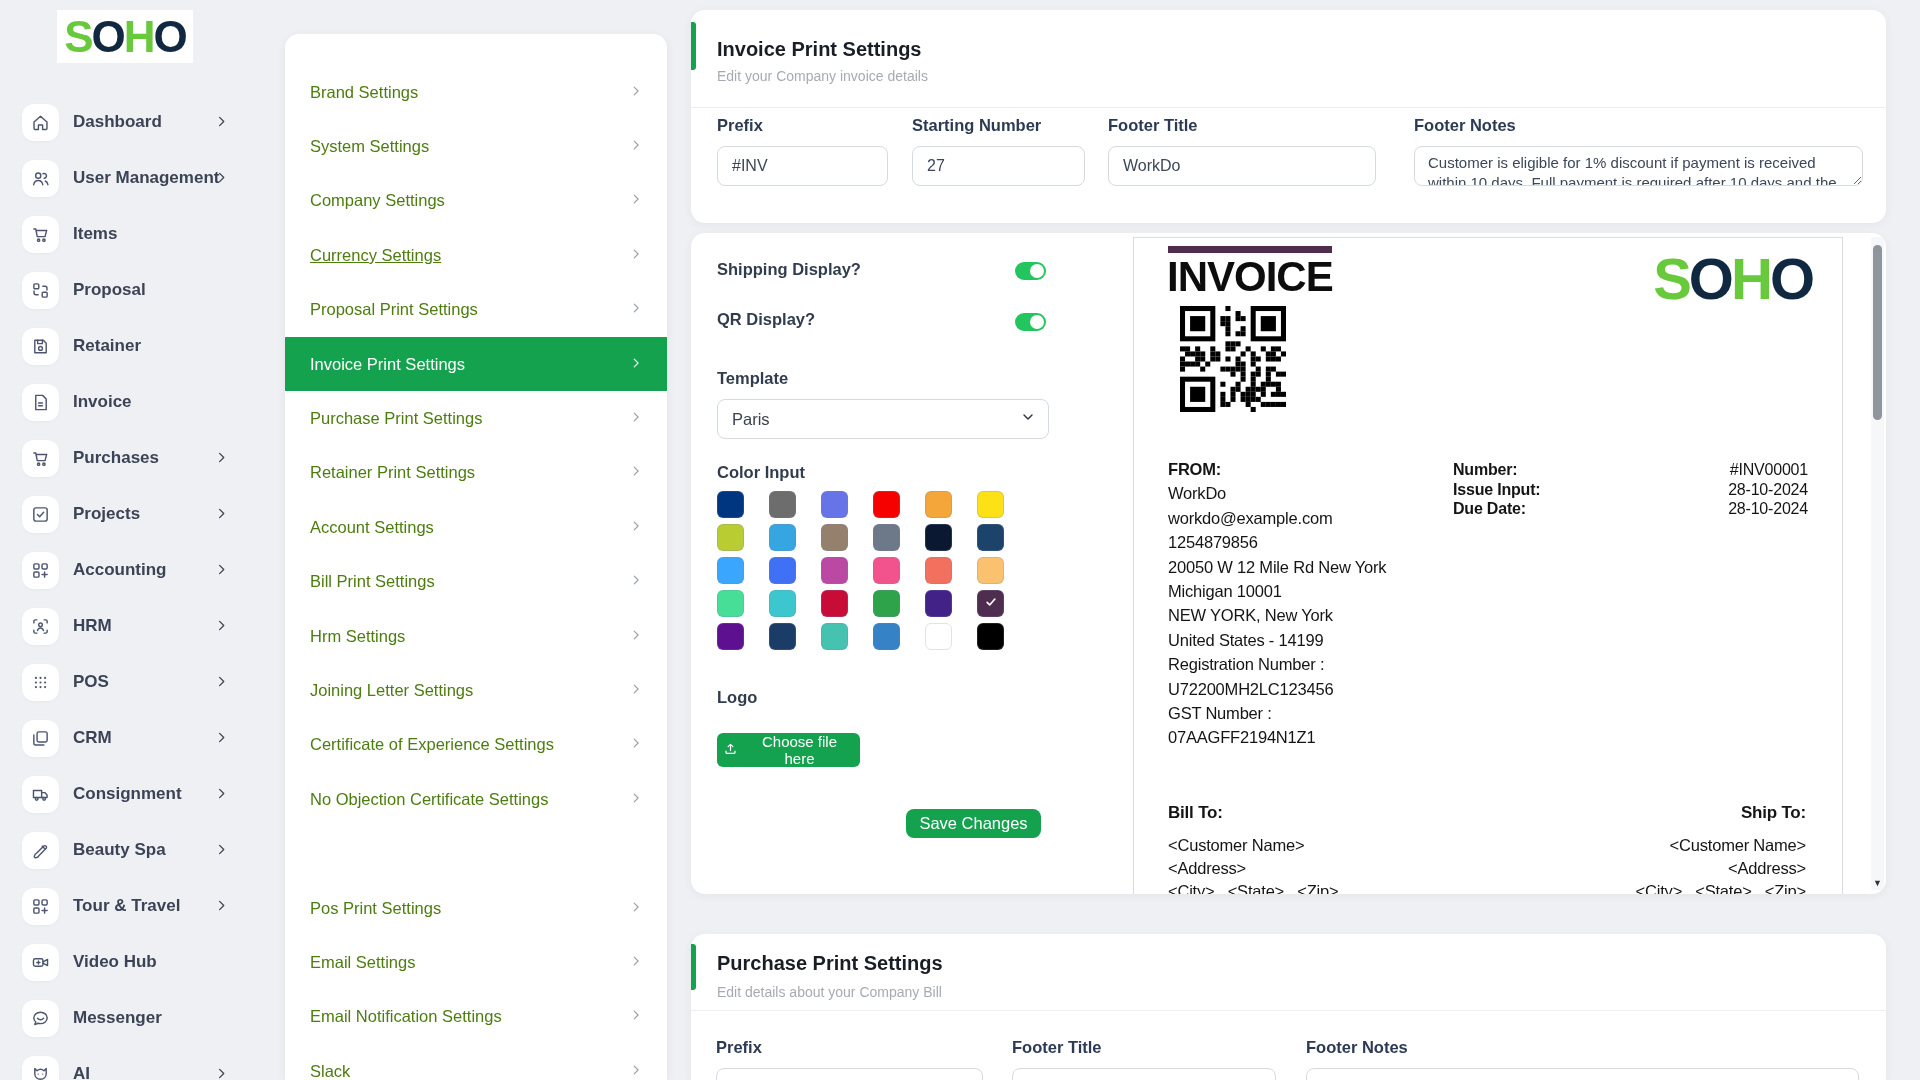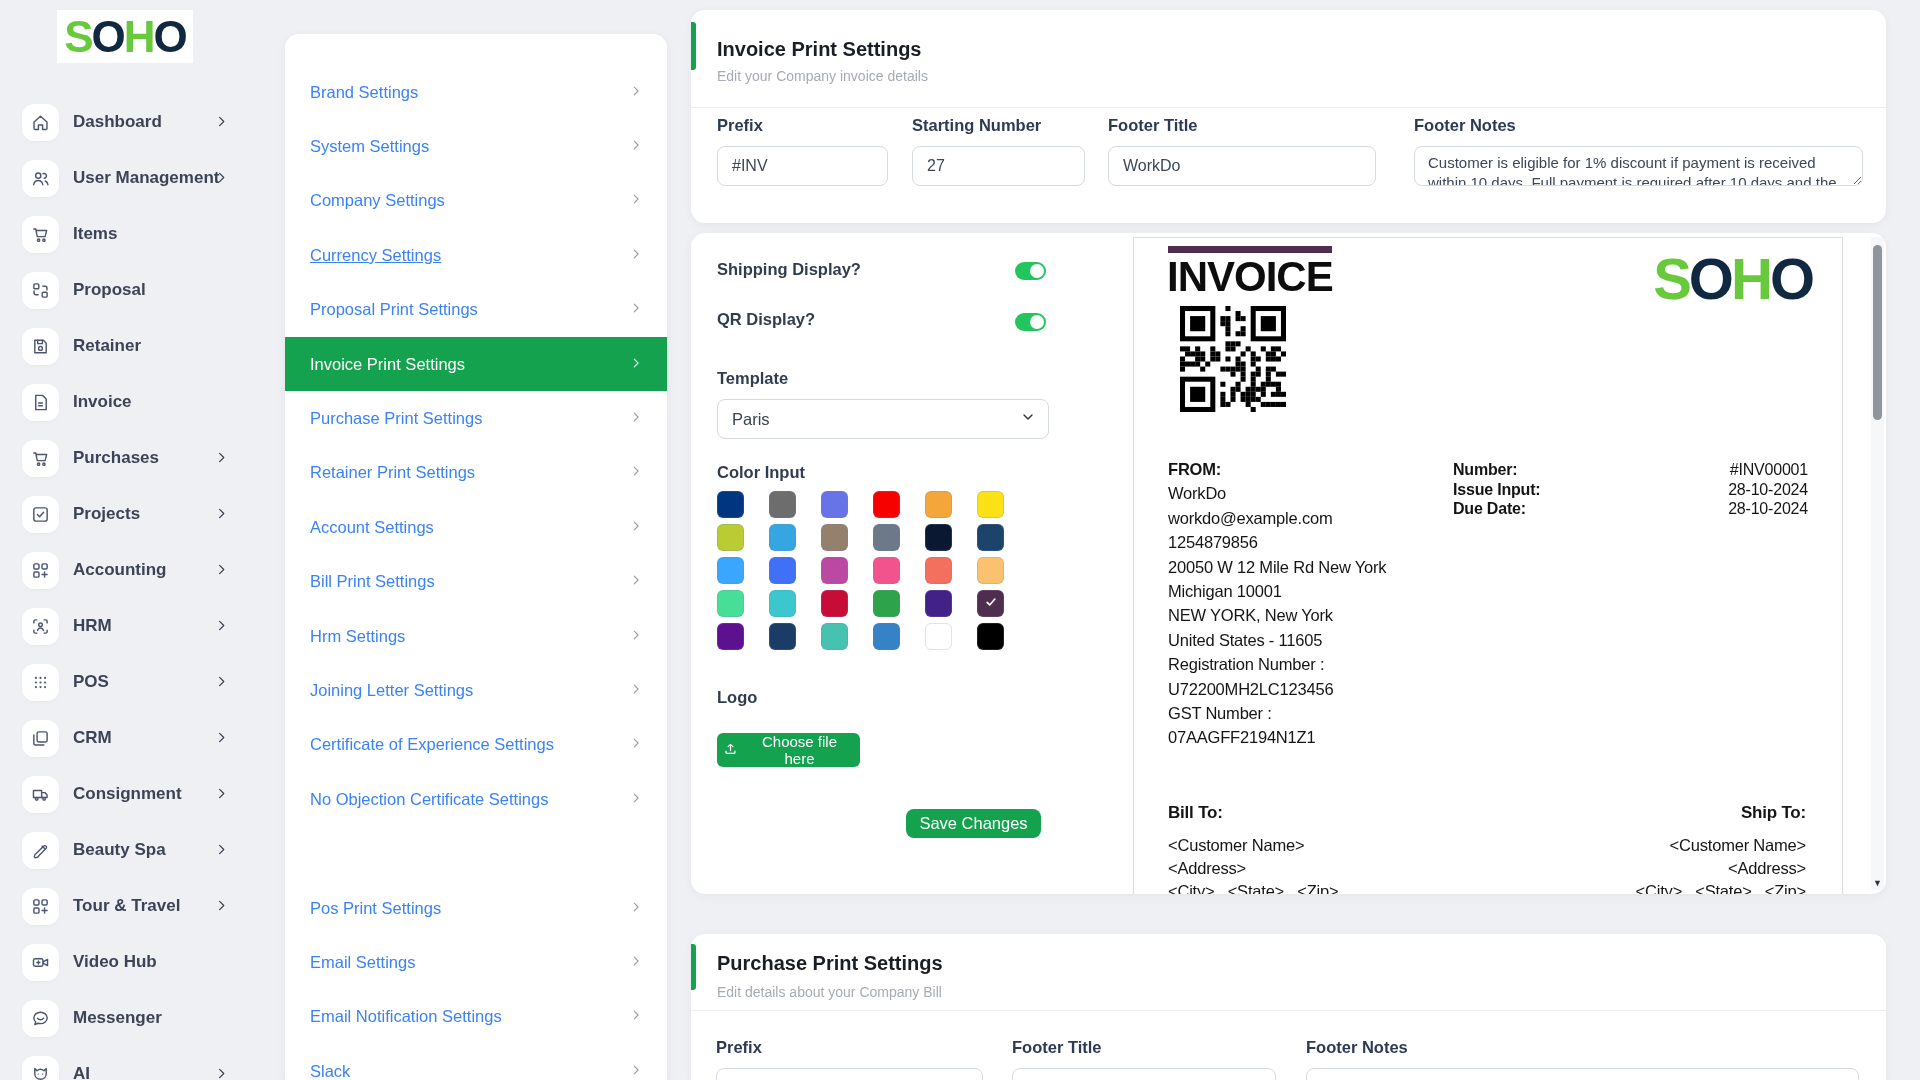--- a/index.html
+++ b/index.html
@@ -24,21 +24,21 @@
     color:#4d5670; box-shadow:0 1px 3px rgba(30,40,70,.04); }
   .side-tile svg { width:19px; height:19px; }
   .side-lbl { position:absolute; left:73px; font-size:17px; font-weight:600; color:#3b4456; white-space:nowrap; }
   .side-chev { position:absolute; left:214px; width:16px; height:16px; color:#3b4456; }
   .side-chev svg { width:15px; height:15px; }
 
   
   .settings-col { position:absolute; left:285px; top:34px; width:382px; height:1046px;
     background:#fff; border-radius:14px 14px 0 0; box-shadow:0 2px 10px rgba(25,35,60,.06); overflow:hidden; }
   .set-item { position:absolute; left:0; width:382px; display:flex; align-items:center;
-    padding-left:25px; font-size:16.5px; font-weight:500; color:#3b82f6; cursor:pointer; }
+    padding-left:25px; font-size:16.5px; font-weight:500; color:#4d7c0f; cursor:pointer; }
   .set-item .chev { position:absolute; right:24px; color:#9aa1ac; }
   .set-item .chev svg { width:14px; height:14px; }
   .set-item.active { background:#14a24e; color:#fff; }
   .set-item.active .chev { color:#eaf7ef; }
 
   
   .card { position:absolute; background:#fff; border-radius:14px; box-shadow:0 2px 10px rgba(25,35,60,.05); }
   .accent { position:absolute; left:0; width:5px; background:#14a24e; border-radius:0 3px 3px 0; }
   .card-title { position:absolute; left:26px; font-size:20px; font-weight:700; color:#191d24; }
   .card-sub { position:absolute; left:26px; font-size:14px; color:#a6abb3; }
@@ -674,21 +674,21 @@
           </svg></div>
       <div class="inv-logo" id="preview-logo"><span style="color: rgb(104, 201, 60);">S</span><span style="color: rgb(16, 41, 64);">O</span><span style="color: rgb(104, 201, 60);">H</span><span style="color: rgb(16, 41, 64);">O</span></div>
       <div class="inv-from" id="inv-from">
           <div class="hd">FROM:</div>
           <div>WorkDo</div>
           <div>workdo@example.com</div>
           <div>1254879856</div>
           <div>20050 W 12 Mile Rd New York</div>
           <div>Michigan 10001</div>
           <div>NEW YORK, New York</div>
-          <div>United States - 11605</div>
+          <div>United States - 14199</div>
           <div>Registration Number :</div>
           <div>U72200MH2LC123456</div>
           <div>GST Number :</div>
           <div>07AAGFF2194N1Z1</div>
         </div>
       <div class="inv-meta" id="inv-meta">
           <div class="row">
             <b>Number:</b>
             <span>#INV00001</span>
           </div>

